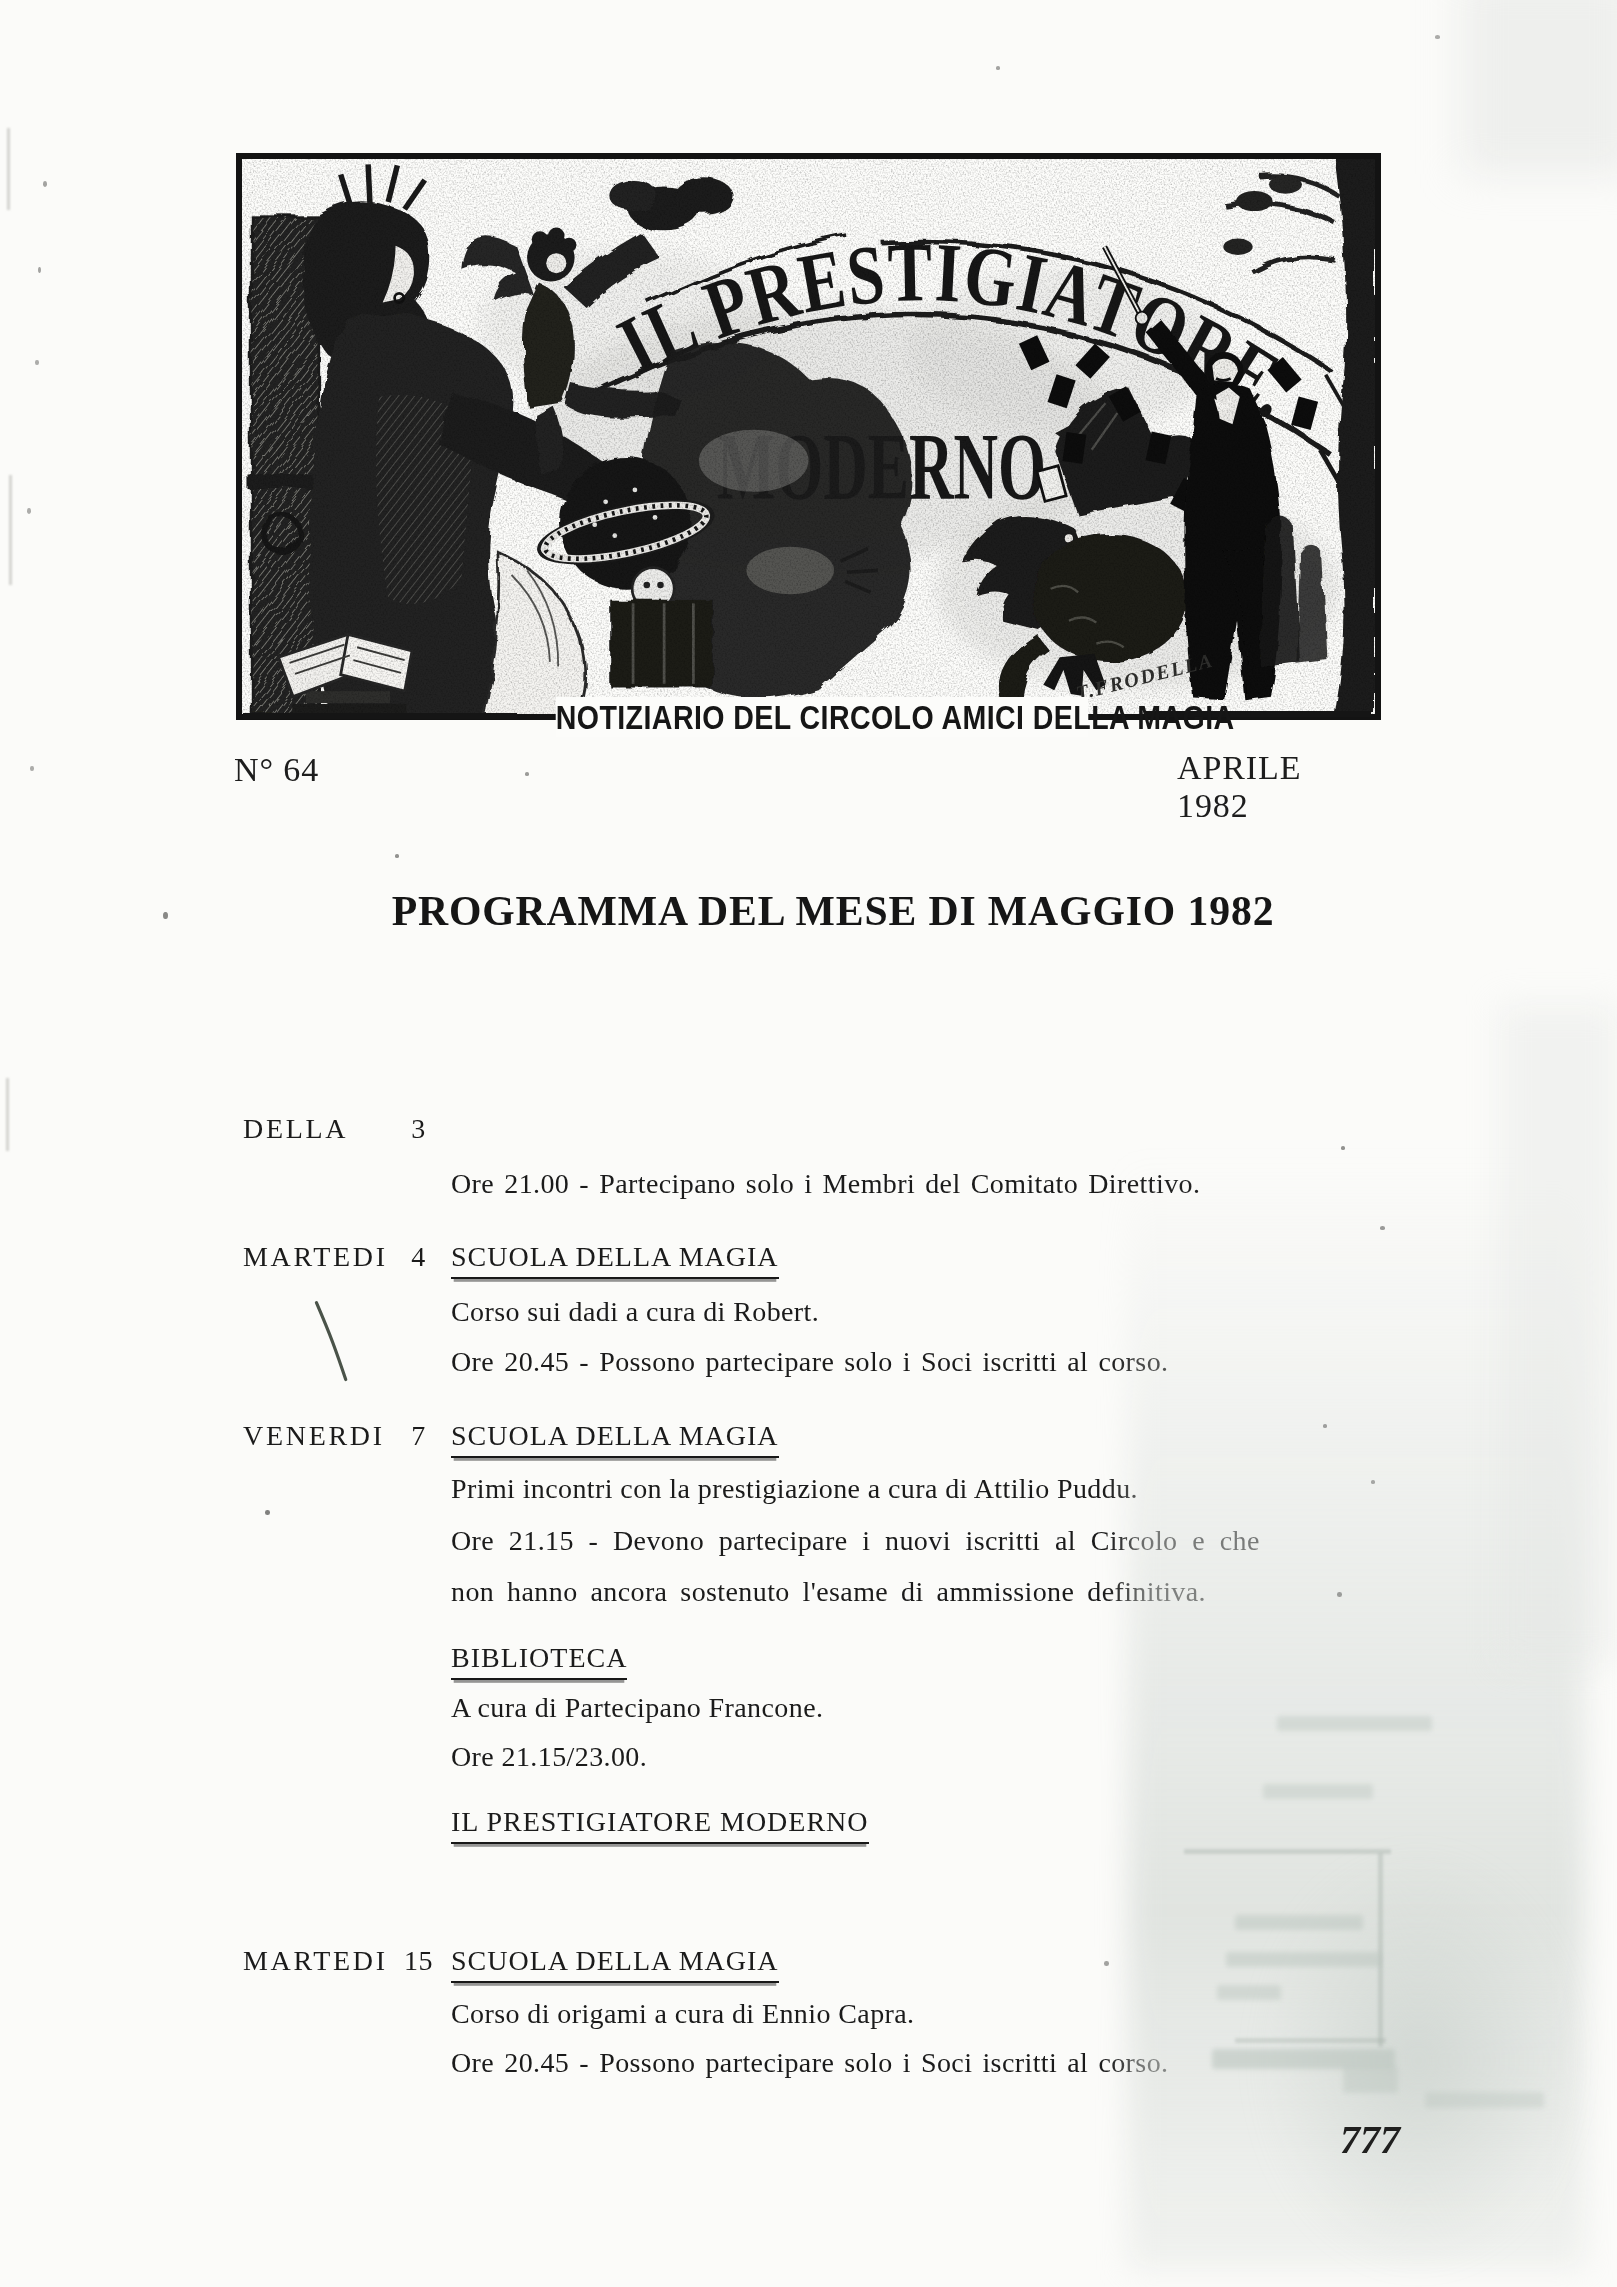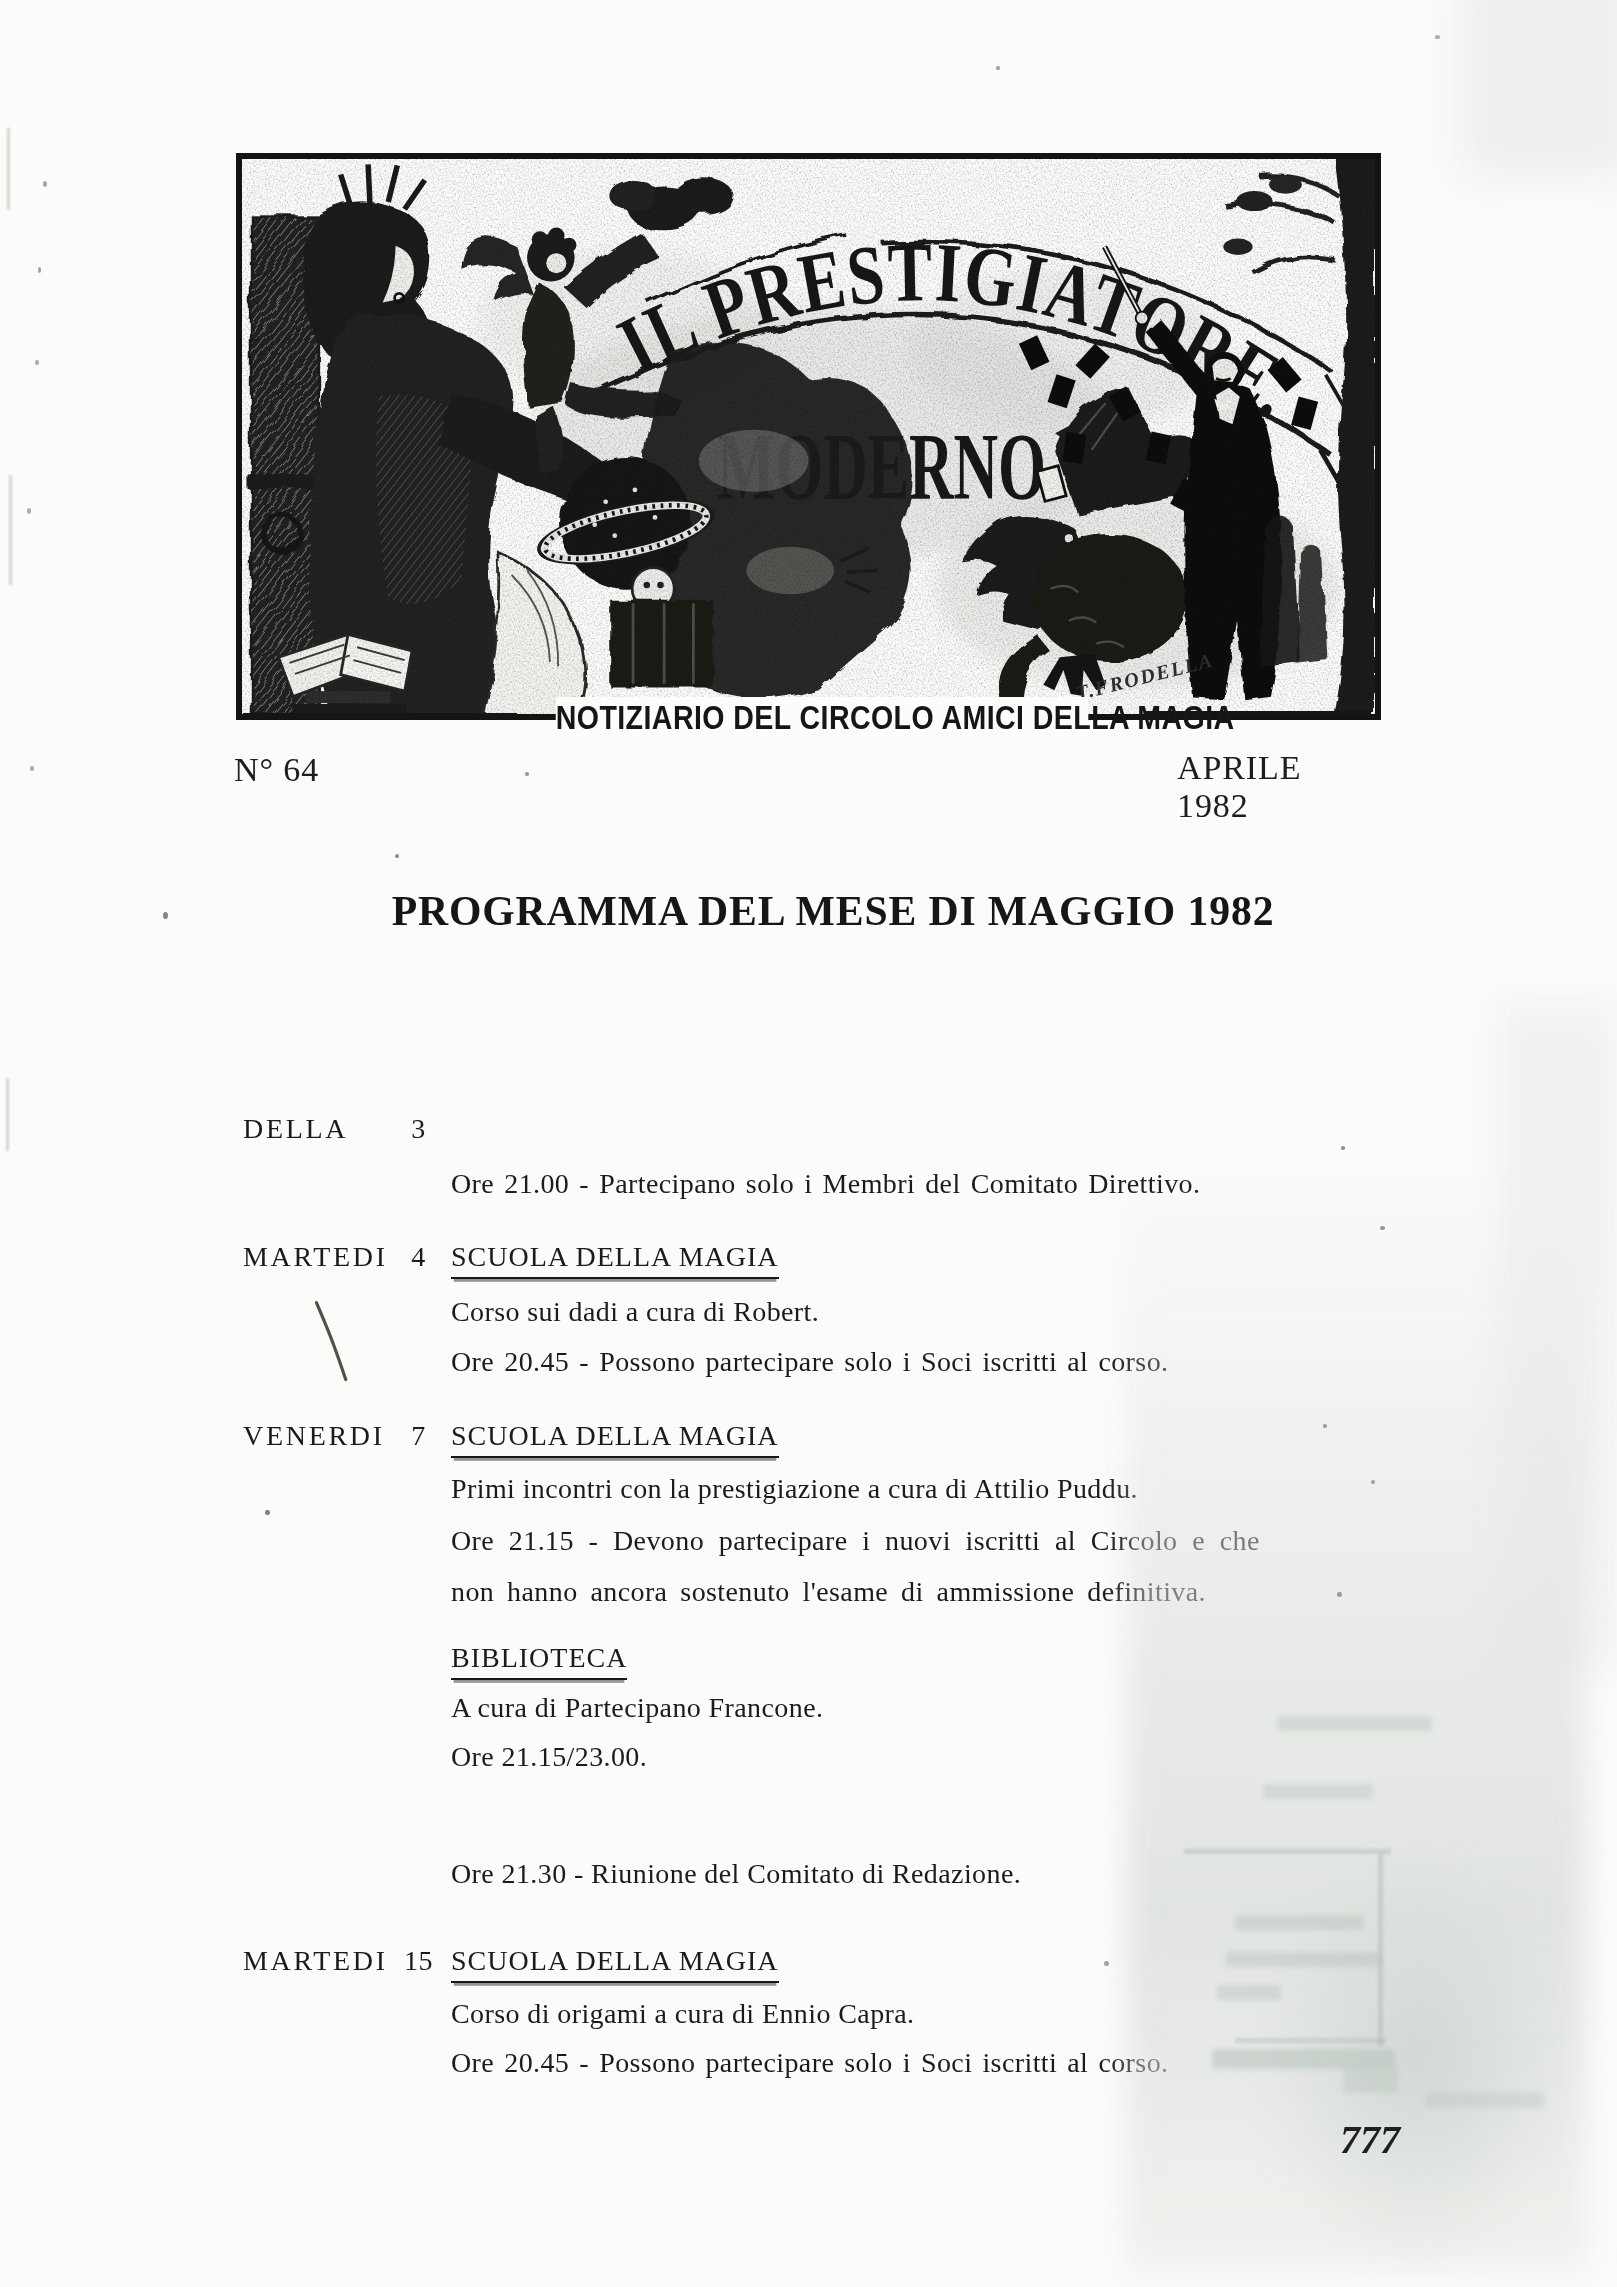--- a/index.html
+++ b/index.html
@@ -250,21 +250,21 @@
   <div class="abs line num" style="top:1422px;">7</div>
   <div class="abs line evt heading" style="top:1422px;">SCUOLA DELLA MAGIA</div>
   <div class="abs line evt" style="top:1475px;">Primi incontri con la prestigiazione a cura di Attilio Puddu.</div>
   <div class="abs line evt ws2" style="top:1527px;">Ore 21.15 - Devono partecipare i nuovi iscritti al Circolo e che</div>
   <div class="abs line evt ws3" style="top:1578px;">non hanno ancora sostenuto l'esame di ammissione definitiva.</div>
 
   <div class="abs line evt heading" style="top:1644px;">BIBLIOTECA</div>
   <div class="abs line evt" style="top:1694px;">A cura di Partecipano Francone.</div>
   <div class="abs line evt" style="top:1743px;">Ore 21.15/23.00.</div>
 
-  <div class="abs line evt" style="top:1860px;">Ore 21.30 - Riunione del Comitato di Redazione.</div>
+  <div class="abs line evt heading" style="top:1808px;">IL PRESTIGIATORE MODERNO</div>
 
   <div class="abs line day" style="top:1947px;">MARTEDI</div>
   <div class="abs line num" style="top:1947px;">15</div>
   <div class="abs line evt heading" style="top:1947px;">SCUOLA DELLA MAGIA</div>
   <div class="abs line evt" style="top:2000px;">Corso di origami a cura di Ennio Capra.</div>
   <div class="abs line evt ws1" style="top:2049px;">Ore 20.45 - Possono partecipare solo i Soci iscritti al corso.</div>
 
   <div class="wash wash-band"></div>
   <div class="wash wash-core"></div>
   <div class="wash wash-tr"></div>

